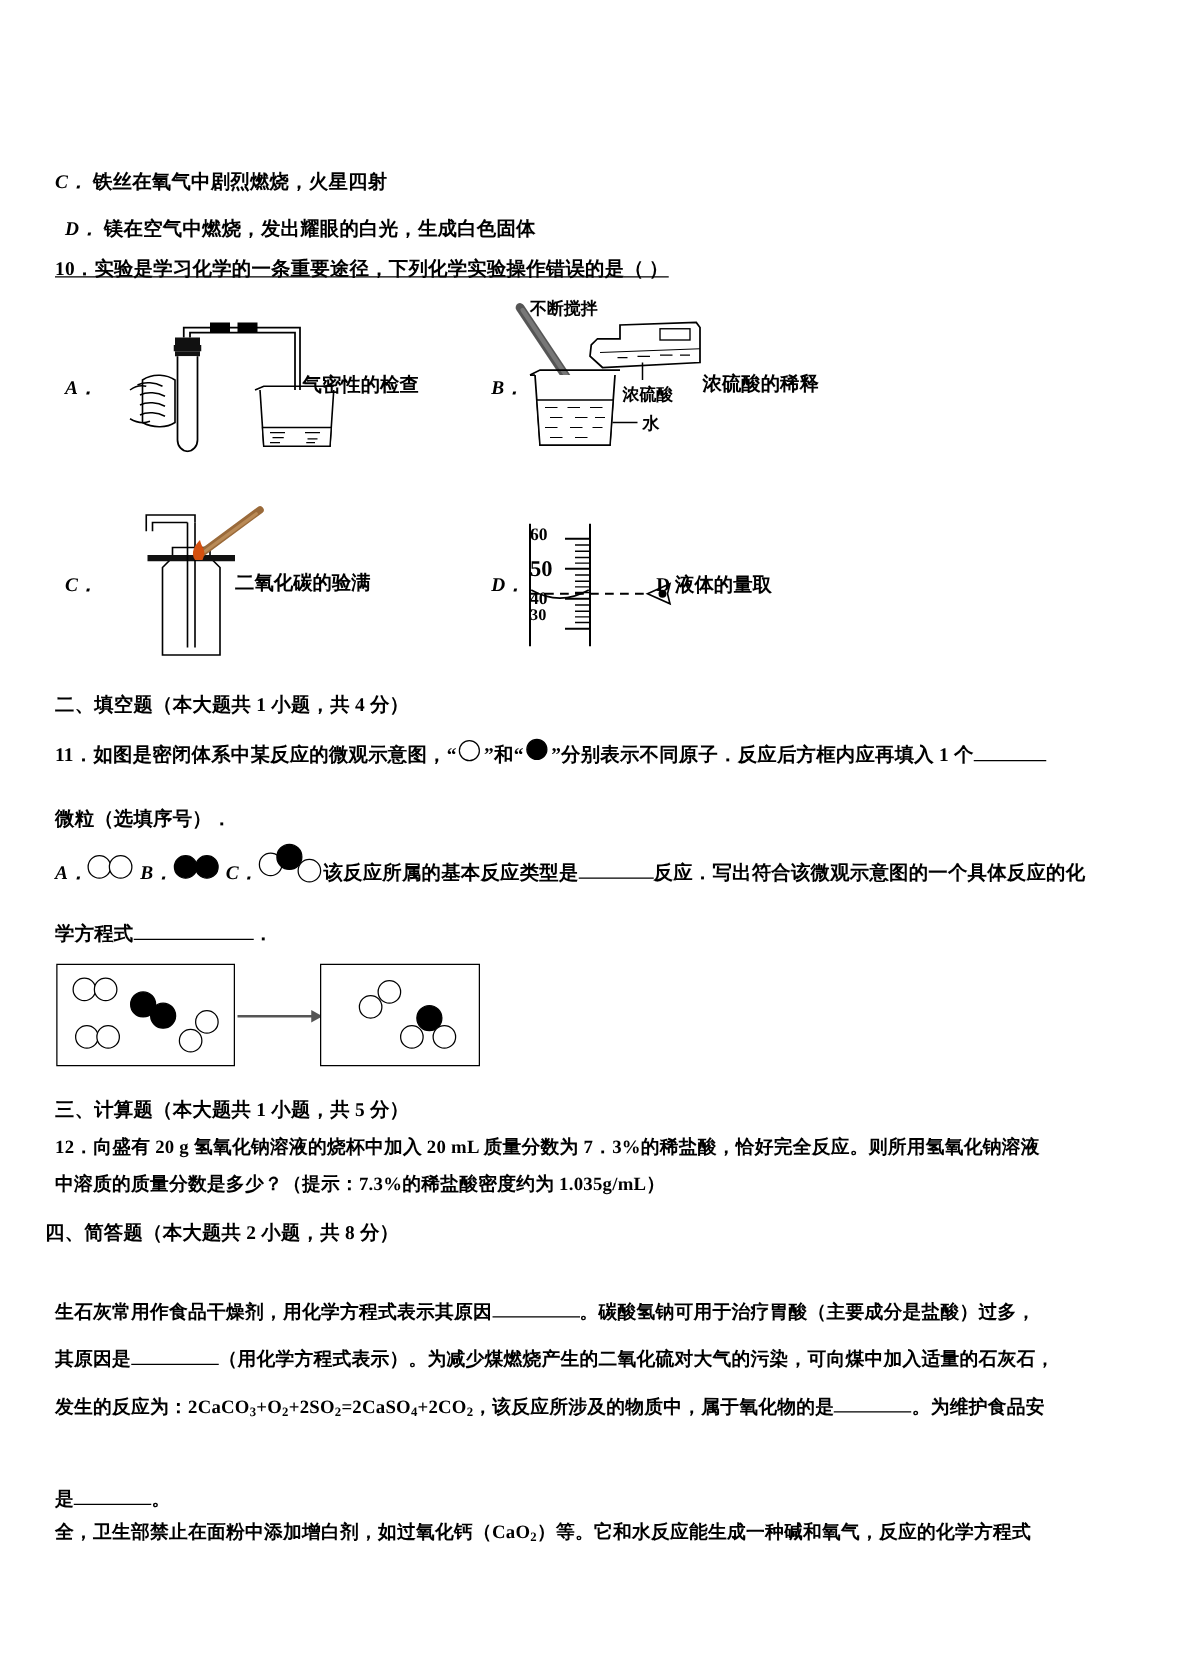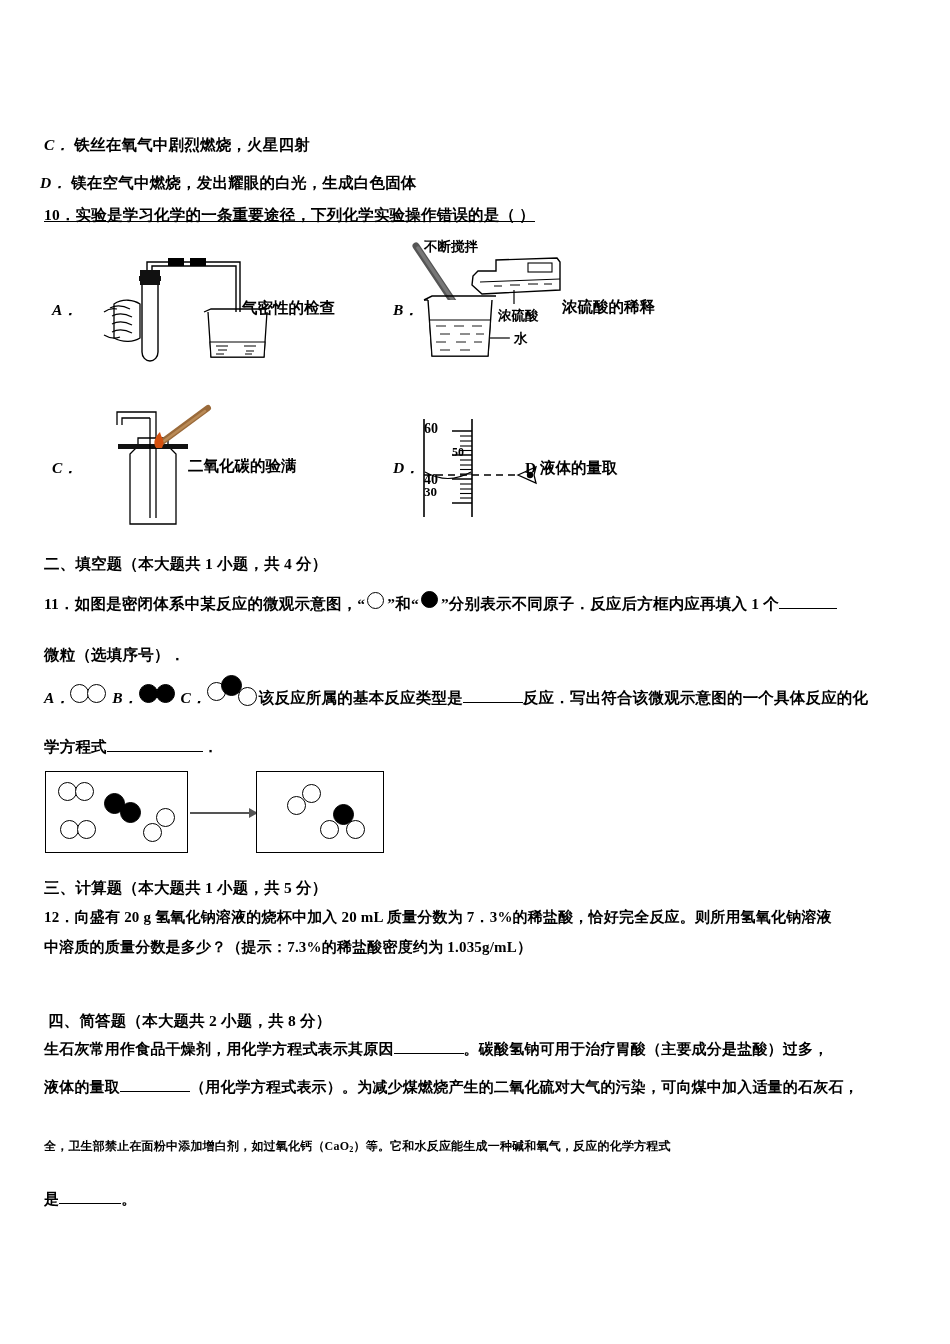--- a/index.html
+++ b/index.html
@@ -57,21 +57,21 @@
 </style>
 </head>
 <body>
 
 <div class="page">
 
   <div class="line" style="left:44px; top:135px;">
     <span class="optlabel">C．</span>
     <span>铁丝在氧气中剧烈燃烧，火星四射</span>
   </div>
-  <div class="line" style="left:40px; top:173px;">
+  <div class="line" style="left:52px; top:173px;">
     <span class="optlabel">D．</span>
     <span>镁在空气中燃烧，发出耀眼的白光，生成白色固体</span>
   </div>
 
   <div class="line" style="left:44px; top:205px;text-decoration:underline;">10．实验是学习化学的一条重要途径，下列化学实验操作错误的是（ ）</div>
 
   <div class="optlabel" style="position:absolute; left:52px; top:300px;">A．</div>
   <div class="diagram" style="left:90px; top:242px; width:210px; height:120px;">
     <svg width="210" height="120" viewBox="0 0 210 120">
 
@@ -209,21 +209,21 @@
 
       <path d="M7 57 Q30 70 53 57" fill="none" stroke="#000" stroke-width="1.2"></path>
 
       <line x1="6" y1="60" x2="102" y2="60" stroke="#000" stroke-width="1.5" stroke-dasharray="7,5"></line>
 
       <path d="M100 60 L118 52 L116 60 L118 68 Z" fill="#fff" stroke="#000" stroke-width="1.3"></path>
       <circle cx="112" cy="60" r="3.2" fill="#000"></circle>
     </svg>
   </div>
   <div class="smalllabel" style="left:424px; top:421px; font-size:14px;">60</div>
-  <div class="smalllabel" style="left:424px; top:445px; font-size:12px;margin-left:28px;">50</div>
+  <div class="smalllabel" style="left:424px; top:445px; font-size:18px;">50</div>
   <div class="smalllabel" style="left:424px; top:472px; font-size:14px;">40</div>
   <div class="smalllabel" style="left:424px; top:484px; font-size:13px;">30</div>
   <div class="figcaption" style="left:525px; top:458px;">D 液体的量取</div>
 
   <div class="line" style="left:44px; top:554px;">二、填空题（本大题共 1 小题，共 4 分）</div>
 
   <div class="line" style="left:44px; top:594px;">
     <span>11．如图是密闭体系中某反应的微观示意图，“</span><span style="display:inline-block; position:relative; width:22px; height:14px; vertical-align:middle;"><span class="atom white" style="width:17px;height:17px; left:2px; top:-6px;"></span></span><span>”和“</span><span style="display:inline-block; position:relative; width:22px; height:14px; vertical-align:middle;"><span class="atom black" style="width:17px;height:17px; left:2px; top:-7px;"></span></span><span>”分别表示不同原子．反应后方框内应再填入 1 个</span><span class="blank" style="width:58px;"></span>
   </div>
 
@@ -254,33 +254,36 @@
     <span class="atom white" style="width:19px;height:19px;left:30px;top:24px;"></span>
     <span class="atom black" style="width:21px;height:21px;left:76px;top:32px;"></span>
     <span class="atom white" style="width:19px;height:19px;left:63px;top:48px;"></span>
     <span class="atom white" style="width:19px;height:19px;left:89px;top:48px;"></span>
   </div>
 
   <div class="line" style="left:44px; top:878px;">三、计算题（本大题共 1 小题，共 5 分）</div>
   <div class="line" style="left:44px; top:908px; font-size:15px;">12．向盛有 20 g 氢氧化钠溶液的烧杯中加入 20 mL 质量分数为 7．3%的稀盐酸，恰好完全反应。则所用氢氧化钠溶液</div>
   <div class="line" style="left:44px; top:938px; font-size:15px;">中溶质的质量分数是多少？（提示：7.3%的稀盐酸密度约为 1.035g/mL）</div>
 
-  <div class="line" style="left:48px; top:976px;margin-top:35px;">四、简答题（本大题共 2 小题，共 8 分）</div>
+  <div class="line" style="left:36px; top:976px;">四、简答题（本大题共 2 小题，共 8 分）</div>
 
 
   <div class="line" style="left:44px; top:1040px; font-size:15px;">
     <span>生石灰常用作食品干燥剂，用化学方程式表示其原因</span><span class="blank" style="width:70px;"></span><span>。碳酸氢钠可用于治疗胃酸（主要成分是盐酸）过多，</span>
   </div>
 
   <div class="line" style="left:44px; top:1078px; font-size:15px;">
-    <span>液体的量取</span><span class="blank" style="width:70px;"></span><span>（用化学方程式表示）。为减少煤燃烧产生的二氧化硫对大气的污染，可向煤中加入适量的石灰石，</span>
-  </div>
-
-
-  <div class="line" style="left:44px; top:1138px; font-size:12px;">
+    <span>其原因是</span><span class="blank" style="width:70px;"></span><span>（用化学方程式表示）。为减少煤燃烧产生的二氧化硫对大气的污染，可向煤中加入适量的石灰石，</span>
+  </div>
+
+  <div class="line" style="left:44px; top:1116px; font-size:15px;">
+    <span>发生的反应为：</span><span>2CaCO<sub>3</sub>+O<sub>2</sub>+2SO<sub>2</sub>=2CaSO<sub>4</sub>+2CO<sub>2</sub></span><span>，该反应所涉及的物质中，属于氧化物的是</span><span class="blank" style="width:62px;"></span><span>。为维护食品安</span>
+  </div>
+
+  <div class="line" style="left:44px; top:1216px; font-size:15px;">
     <span>全，卫生部禁止在面粉中添加增白剂，如过氧化钙（</span><span>CaO<sub>2</sub></span><span>）等。它和水反应能生成一种碱和氧气，反应的化学方程式</span>
   </div>
 
   <div class="line" style="left:44px; top:1190px; font-size:15px;">
     <span>是</span><span class="blank" style="width:62px;"></span><span>。</span>
   </div>
 
 </div>
 
 </body></html>

